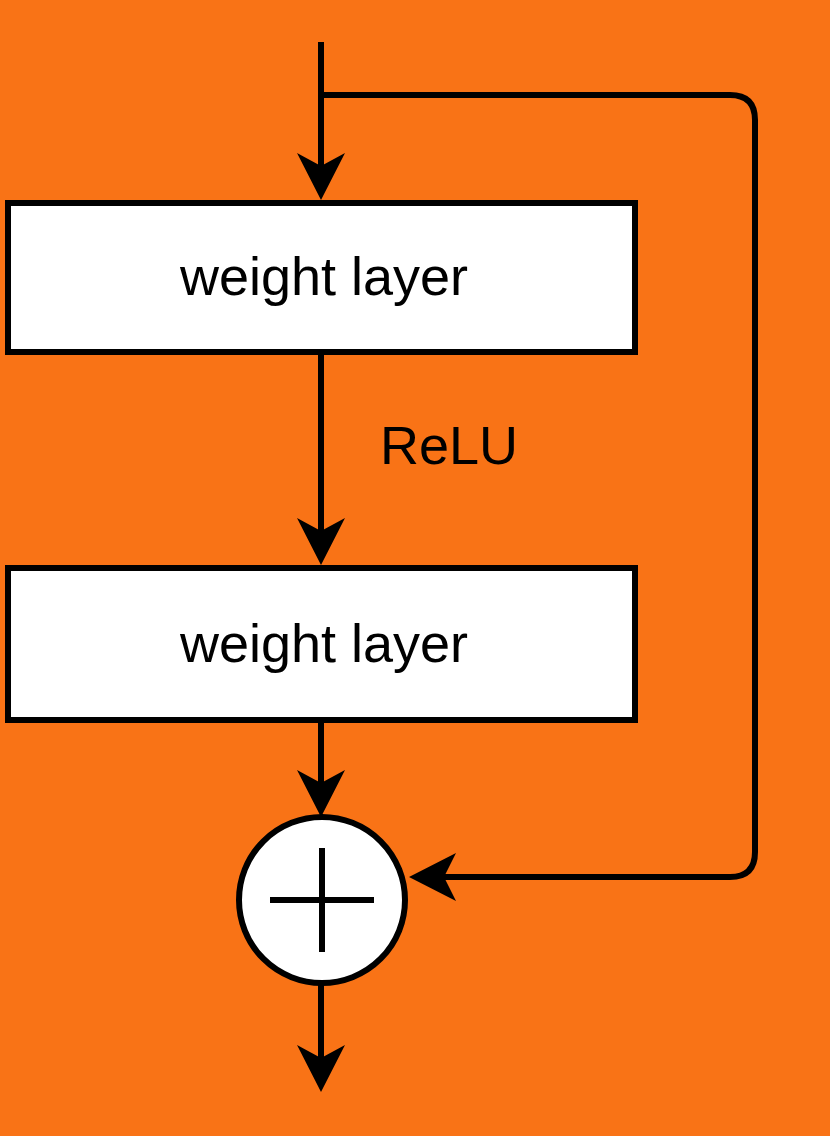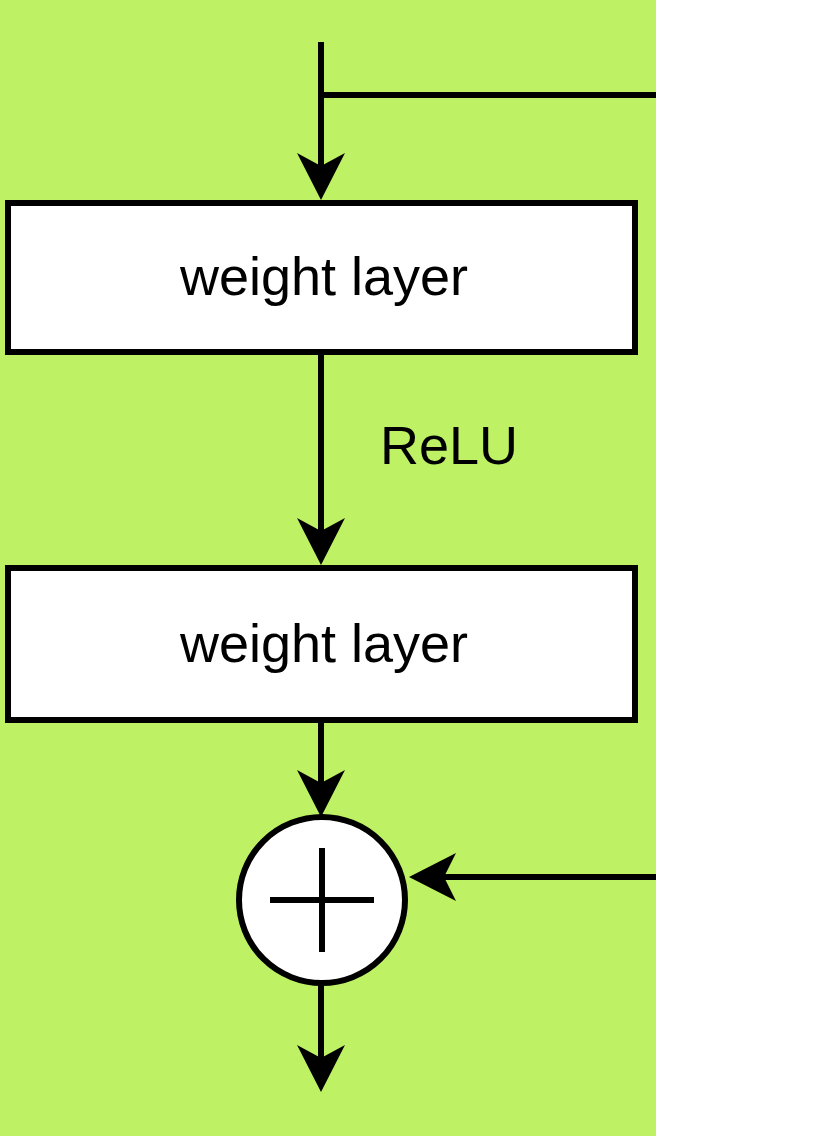--- a/index.html
+++ b/index.html
@@ -5,23 +5,23 @@
   html, body {
     margin: 0;
     padding: 0;
     background: #ffffff;
   }
   body {
     font-family: "Liberation Sans", sans-serif;
   }
   #canvas {
     position: relative;
-    width: 656px;
+    width: 830px;
     height: 1136px;
-    background: #bef264;
+    background: #f97316;
     overflow: hidden;
   }
   #diagram-svg {
     position: absolute;
     top: 0;
     left: 0;
     width: 830px;
     height: 1136px;
     display: block;
   }

